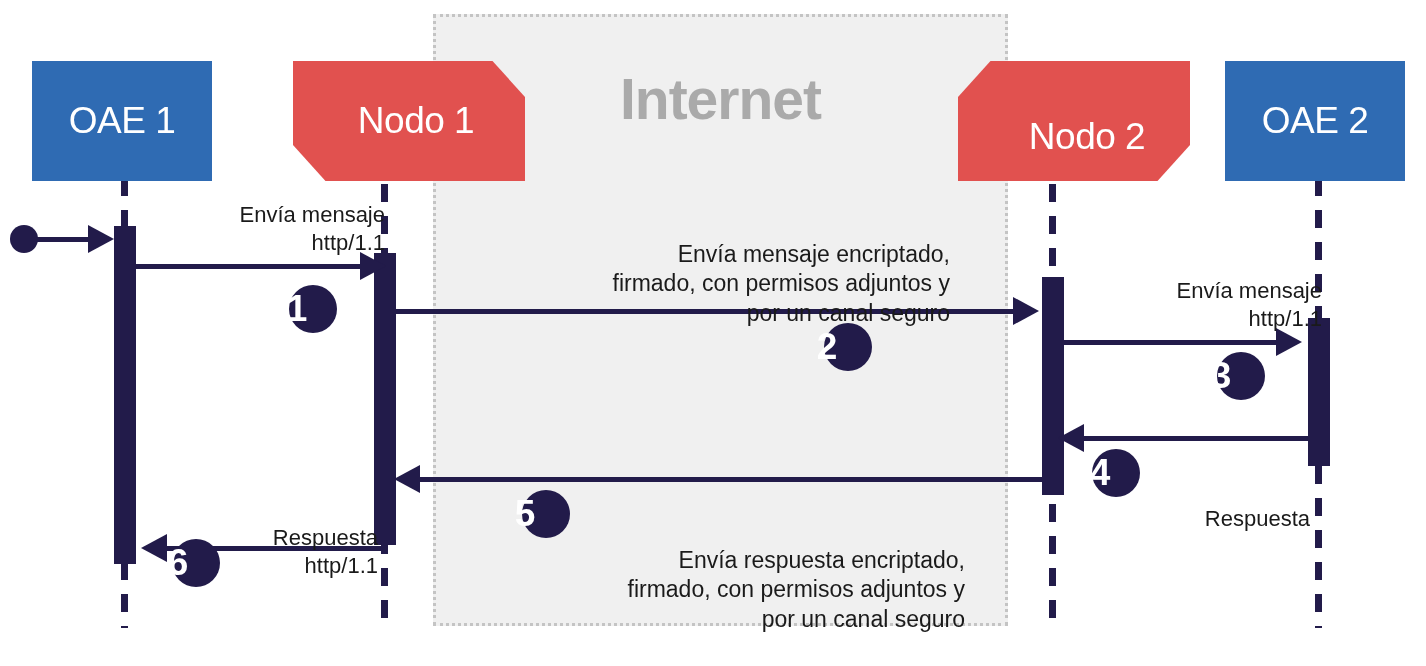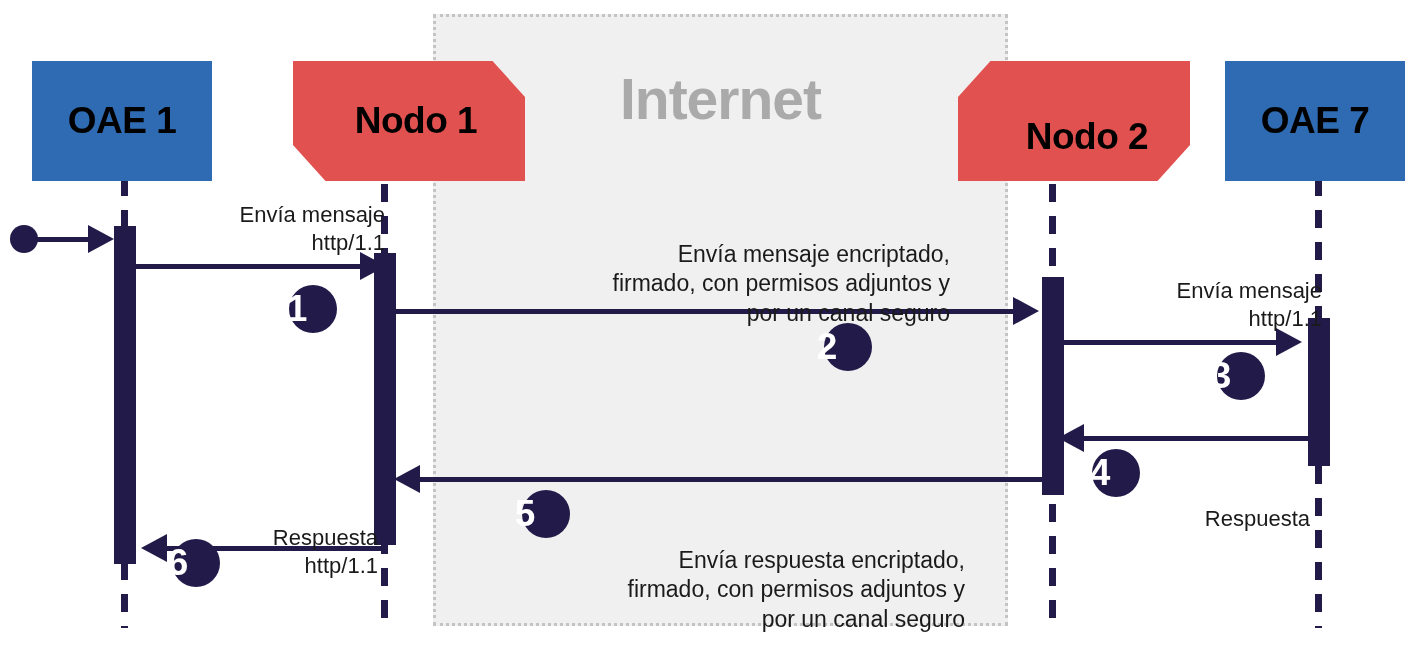--- a/index.html
+++ b/index.html
@@ -38,22 +38,22 @@
     font-size: 57px;
     font-weight: bold;
     color: #aaaaaa;
     letter-spacing: -1px;
     line-height: 1.1;
   }
 
   
   .actor-box {
     position: absolute;
-    color: #000000;
-    font-weight: bold;
+    color: #ffffff;
+    font-weight: normal;
     font-size: 37px;
     line-height: 1.05;
     display: flex;
     align-items: center;
     justify-content: center;
     text-align: center;
     letter-spacing: -0.5px;
     box-sizing: border-box;
   }
   .actor-oae {
@@ -177,21 +177,21 @@
 
   <div class="actor-box actor-node clip-right" style="left:293px; top:61px; width:232px; height:120px;">
     <span class="lbl">Nodo 1</span>
   </div>
 
   <div class="actor-box actor-node clip-left" style="left:958px; top:61px; width:232px; height:120px;">
     <span class="lbl">Nodo 2</span>
   </div>
 
   <div class="actor-box actor-oae" style="left:1225px; top:61px; width:180px; height:120px;">
-    <span class="lbl">OAE 7</span>
+    <span class="lbl">OAE 2</span>
   </div>
 
   <div class="start-dot" style="left:10px; top:225px;"></div>
   <div class="msg-line" style="left:34px; top:237px; width:70px;"></div>
   <div class="arrow-head right" style="left:88px; top:225px;"></div>
 
   <div class="msg-line" style="left:125px; top:264px; width:245px;"></div>
   <div class="arrow-head right" style="left:360px; top:252px;"></div>
   <div class="msg-label" style="left:155px; top:201px; width:230px;">Envía mensaje
 http/1.1</div>

